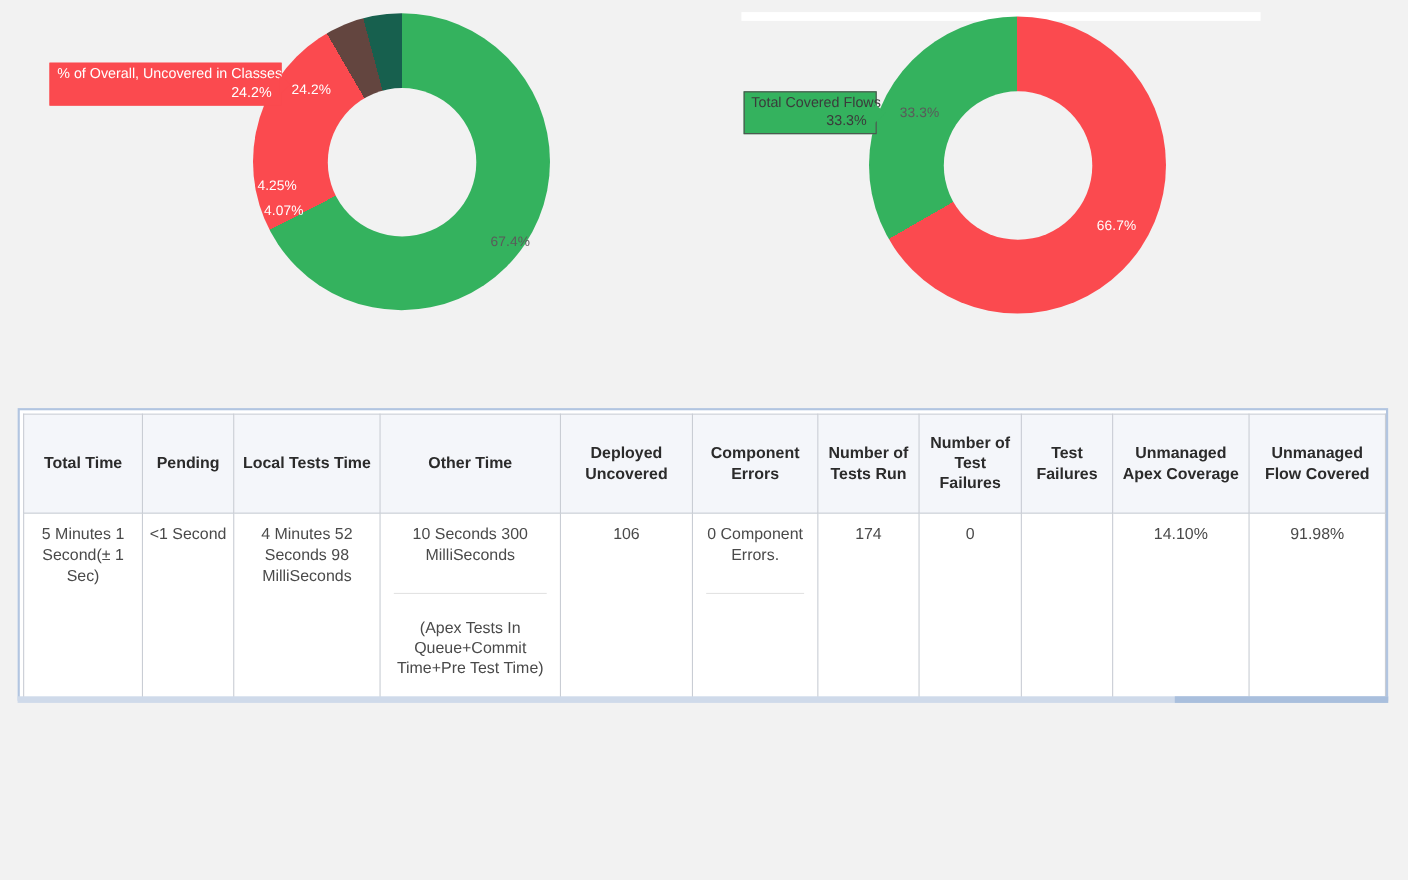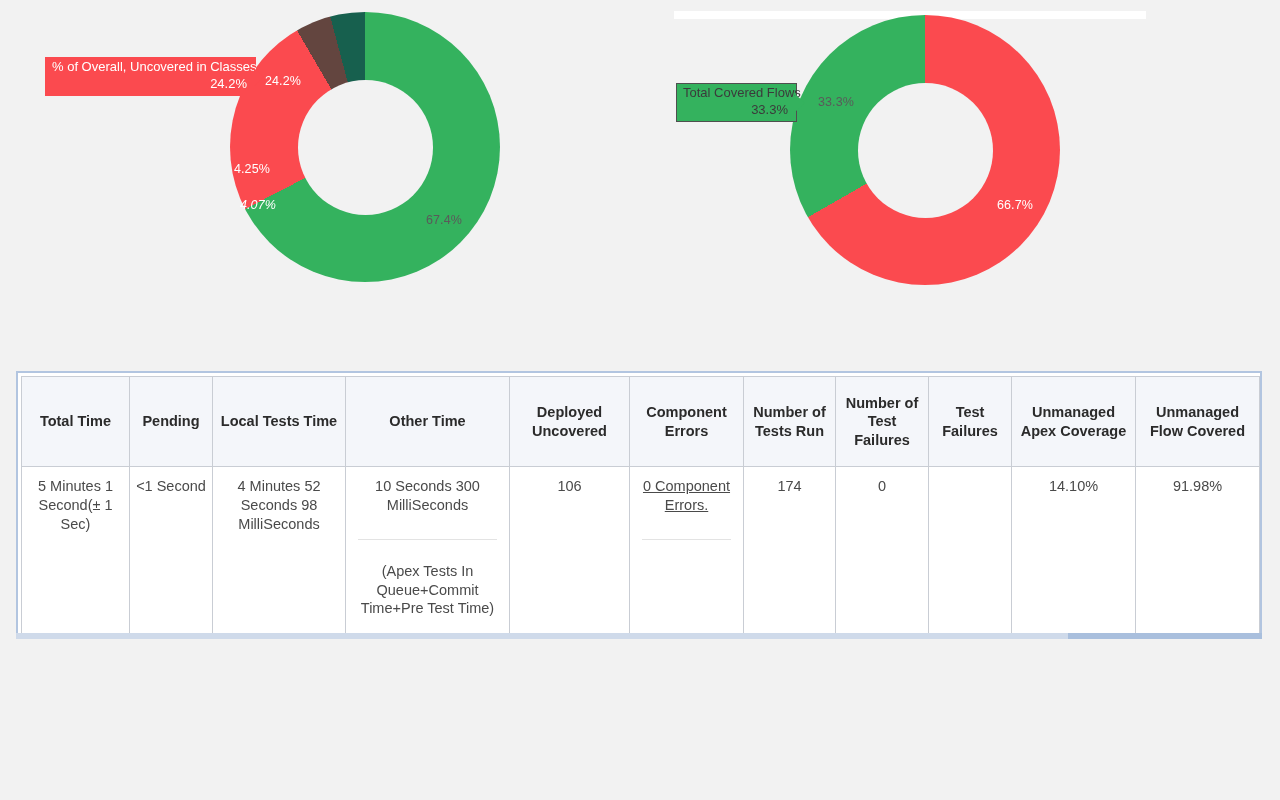--- a/index.html
+++ b/index.html
@@ -110,21 +110,21 @@
     border: 1px solid #c9cdd4;
     background: #ffffff;
     vertical-align: top;
     padding: 10px 6px;
     height: 172px;
     text-align: center;
     color: #4a4a4a;
     line-height: 1.3;
     font-size: 14.5px;
   }
-  td.cell-leftalign { text-align: left; padding-left: 10px; text-decoration: underline; }
+  td.cell-leftalign { text-align: left; padding-left: 10px; }
   .cell-divider {
     border: 0;
     border-top: 1px solid #e3e3e3;
     margin: 24px 6px 22px 6px;
   }
   .cell-note { display: block; }
 
   
   #table-scrollbar-track {
     position: absolute;
@@ -149,24 +149,24 @@
     <div class="donut-wrap" style="left:230px; top:12px; width:270px; height:270px;">
 
       <div class="donut" style="left:0; top:0; width:270px; height:270px;
            background: conic-gradient(
              #34b25e 0deg 242.64deg,
              #fb4a4f 242.64deg 329.76deg,
              #63453f 329.76deg 345.06deg,
              #17604e 345.06deg 360deg);"></div>
       <div class="donut-hole" style="left:67.5px; top:67.5px; width:135px; height:135px;"></div>
 
-      <span class="slice-label lbl-dark" style="left:196px; top:201px;text-align:right;">67.4%</span>
+      <span class="slice-label lbl-dark" style="left:216px; top:201px;text-align:right;">67.4%</span>
       <span class="slice-label lbl-white" style="left:35px; top:62px;">24.2%</span>
       <span class="slice-label lbl-white" style="left:4px; top:150px;">4.25%</span>
-      <span class="slice-label lbl-white" style="left:10px; top:186px;font-style:italic;">4.07%</span>
+      <span class="slice-label lbl-white" style="left:10px; top:172px;">4.07%</span>
     </div>
 
     <div class="tooltip red" style="left:45px; top:57px; width:211px; height:39px;">
       <span class="tt-title">% of Overall, Uncovered in Classes</span>
       <span class="tt-value">24.2%</span>
       <span class="tt-notch"></span>
     </div>
 
   </div>
 

